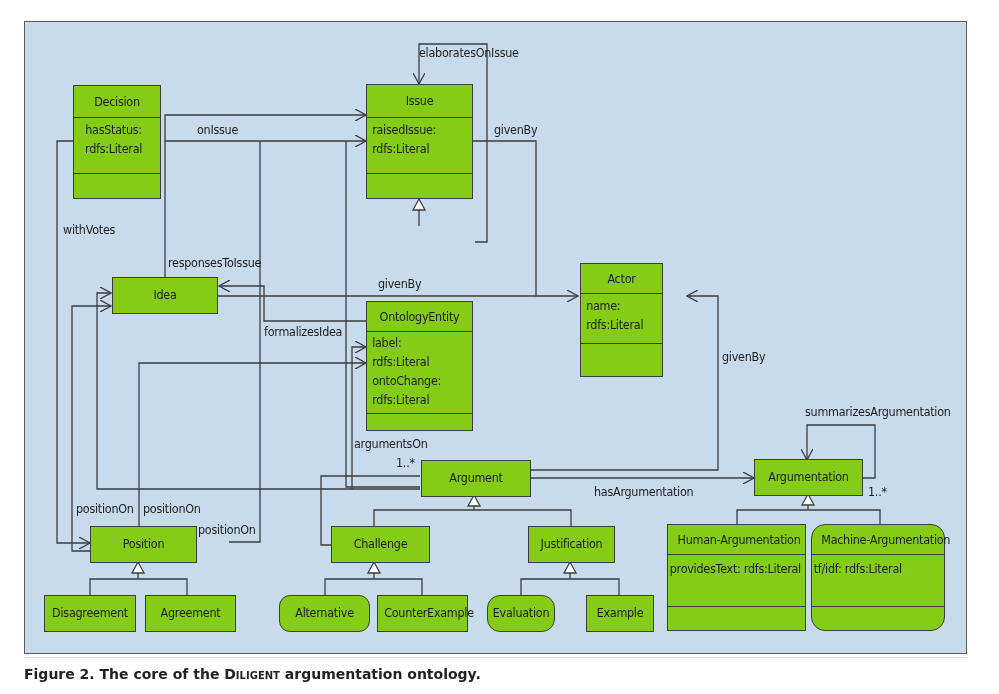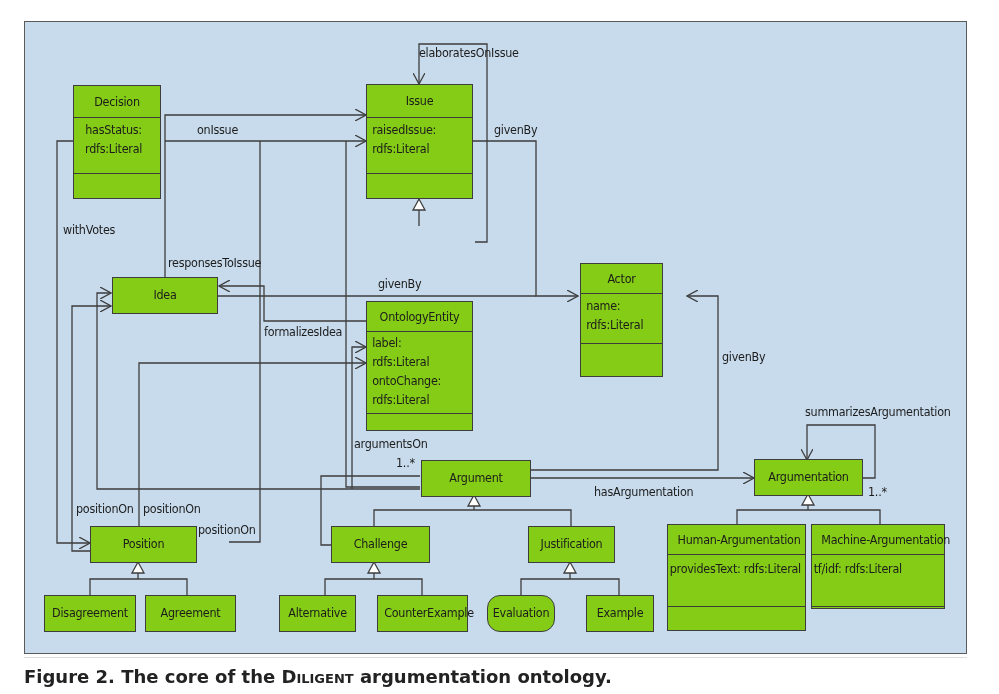--- a/index.html
+++ b/index.html
@@ -11,21 +11,21 @@
   .cls { position: absolute; background: #84cc16; border: 1.5px solid #3d3d3d;
          box-sizing: border-box; color: #1c1c1c; }
   .cls .name { text-align: center; font-size: 13px; letter-spacing: -0.3px;
                transform: scaleX(0.86); white-space: nowrap; }
   .cls .sep { border-top: 1.5px solid #3d3d3d; }
   .cls .attr { font-size: 13px; line-height: 19px; padding-left: 6px; white-space: pre;
                transform-origin: left center; transform: scaleX(0.86); letter-spacing: -0.3px; }
   .lbl { position: absolute; font-size: 13px; color: #1c1c1c; white-space: nowrap;
          transform-origin: left center; transform: scaleX(0.86); letter-spacing: -0.3px; }
   svg#wires { position: absolute; left: 0; top: 0; }
-  .caption { position: absolute; left: 24px; top: 666px; font-size: 18px; font-weight: bold;
+  .caption { position: absolute; left: 24px; top: 666px; font-size: 14px; font-weight: bold;
              color: #222; font-family: "DejaVu Sans", sans-serif; }
   .caption .sc { font-variant: small-caps; }
   .topline { position: absolute; left: 24px; top: 657px; width: 943px; height: 1px; background: #dcdcdc; }
 </style>
 </head>
 <body>
 
 <div id="stage">
   <div class="panel"></div>
 
@@ -159,36 +159,36 @@
 
   <div class="cls" style="left:667px;top:524px;width:139px;height:107px;">
     <div class="name" style="line-height:29px;">Human-Argumentation</div>
     <div class="sep"></div>
     <div style="padding-top:4px;height:47px;">
       <div class="attr" style="padding-left:2px;">providesText: rdfs:Literal</div>
     </div>
     <div class="sep"></div>
   </div>
 
-  <div class="cls" style="left:811px;top:524px;width:134px;height:85px;">
+  <div class="cls" style="left:811px;top:524px;width:134px;height:107px;border-radius:14px;">
     <div class="name" style="line-height:29px;">Machine-Argumentation</div>
     <div class="sep"></div>
     <div style="padding-top:4px;height:47px;">
       <div class="attr" style="padding-left:2px;">tf/idf: rdfs:Literal</div>
     </div>
     <div class="sep"></div>
   </div>
 
   <div class="cls" style="left:145px;top:595px;width:91px;height:37px;">
     <div class="name" style="line-height:34px;">Agreement</div>
   </div>
   <div class="cls" style="left:44px;top:595px;width:92px;height:37px;">
     <div class="name" style="line-height:34px;">Disagreement</div>
   </div>
-  <div class="cls" style="left:279px;top:595px;width:77px;height:37px;">
+  <div class="cls" style="left:279px;top:595px;width:91px;height:37px;border-radius:11px;">
     <div class="name" style="line-height:34px;">Alternative</div>
   </div>
   <div class="cls" style="left:377px;top:595px;width:91px;height:37px;">
     <div class="name" style="line-height:34px;">CounterExample</div>
   </div>
   <div class="cls" style="left:487px;top:595px;width:68px;height:37px;border-radius:13px;">
     <div class="name" style="line-height:34px;">Evaluation</div>
   </div>
   <div class="cls" style="left:586px;top:595px;width:68px;height:37px;">
     <div class="name" style="line-height:34px;">Example</div>

